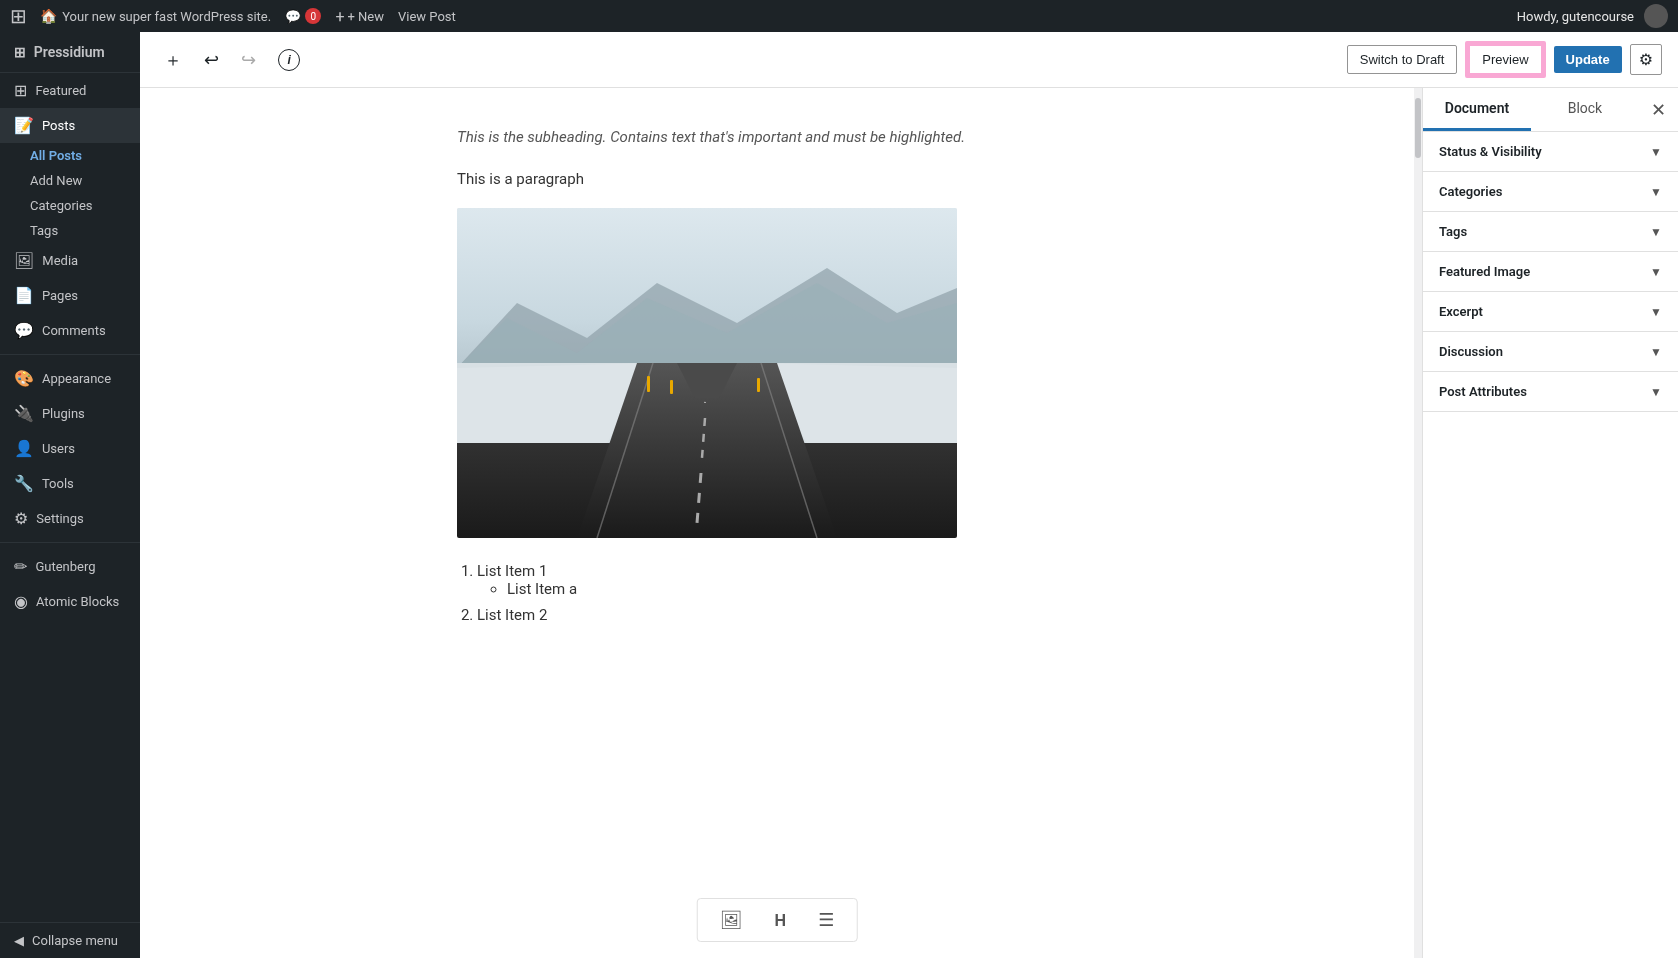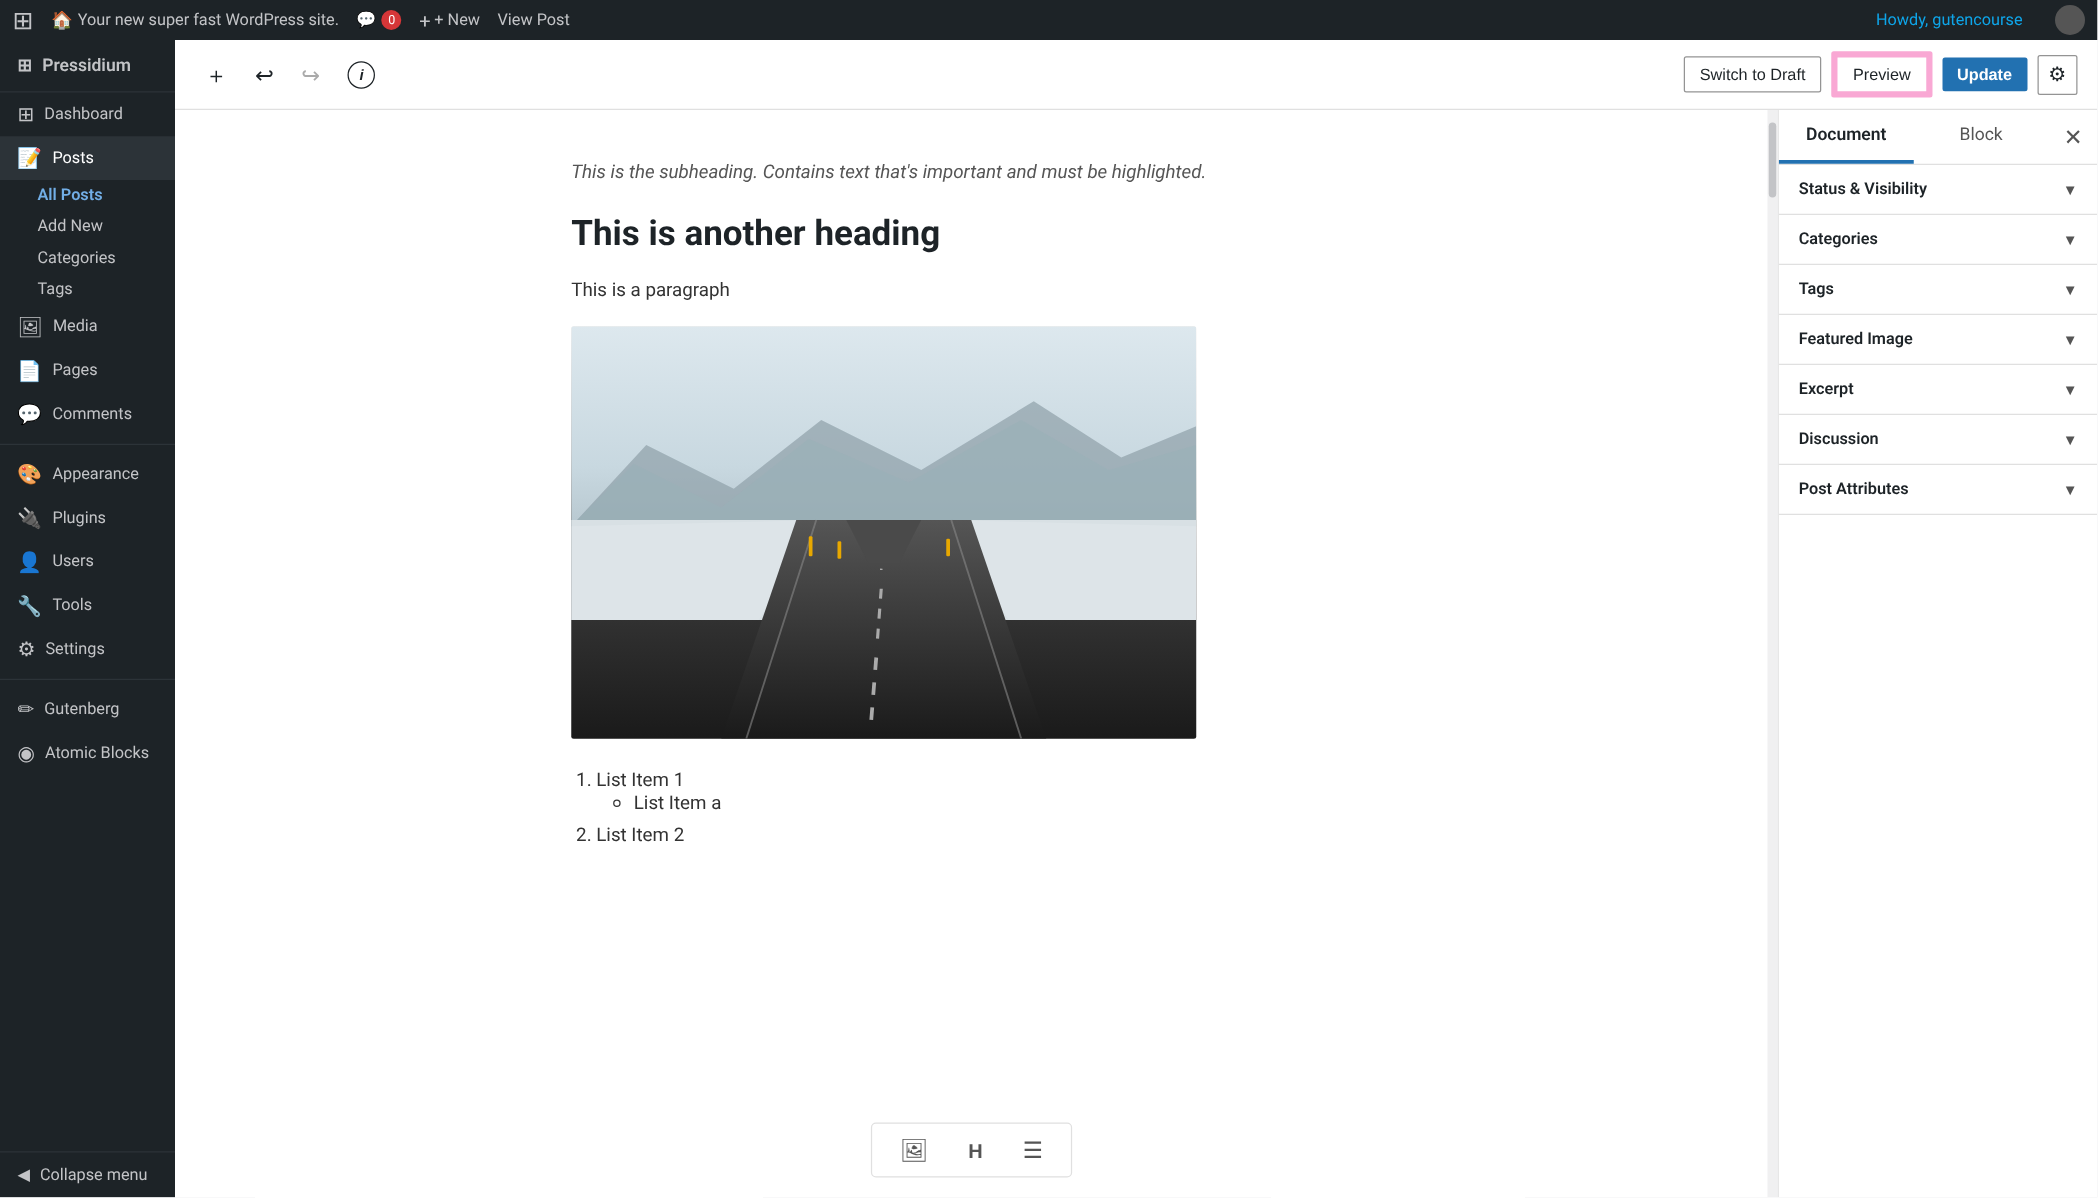--- a/index.html
+++ b/index.html
@@ -11,21 +11,21 @@
       height: 32px;
       display: flex;
       align-items: center;
       padding: 0 10px;
       gap: 12px;
       flex-shrink: 0;
       color: #c3c4c7;
       font-size: 13px;
     }
     .admin-bar-left { display: flex; align-items: center; gap: 14px; flex: 1; }
-    .admin-bar-right { display: flex; align-items: center; gap: 26px; font-size: 13px; color: #0ea5e9; }
+    .admin-bar-right { display: flex; align-items: center; gap: 10px; font-size: 13px; color: #e5e5e5; }
     .wp-logo { color: #c3c4c7; font-size: 20px; line-height: 1; }
     .site-name { color: #c3c4c7; display: flex; align-items: center; gap: 5px; }
     .site-name .home-icon { font-size: 14px; }
     .admin-bar-link { color: #c3c4c7; text-decoration: none; display: flex; align-items: center; gap: 4px; }
     .comment-count { background: #d63638; color: white; border-radius: 50%; width: 16px; height: 16px; font-size: 10px; display: flex; align-items: center; justify-content: center; }
     .new-link { display: flex; align-items: center; gap: 3px; }
     .plus-icon { font-size: 16px; }
 
     
     .main-layout { display: flex; flex: 1; overflow: hidden; }
@@ -339,21 +339,21 @@
 <div class="main-layout">
 
   <div class="sidebar">
     <div class="sidebar-brand">
       <span>⊞</span>
       <span>Pressidium</span>
     </div>
 
     <div class="sidebar-item">
       <span class="sidebar-icon">⊞</span>
-      <span>Dashboard</span>
+      <span>Featured</span>
     </div>
 
     <div class="sidebar-item active-parent">
       <span class="sidebar-icon">📝</span>
       <span>Posts</span>
     </div>
     <a class="sidebar-sub-item active">All Posts</a>
     <a class="sidebar-sub-item">Add New</a>
     <a class="sidebar-sub-item">Categories</a>
     <a class="sidebar-sub-item">Tags</a>
@@ -447,21 +447,20 @@
 
     <div class="editor-panel-wrapper">
 
       <div class="editor-scroll-wrapper">
 
         <div class="editor-content">
           <div class="editor-content-inner">
 
             <p class="subheading-text">This is the subheading. Contains text that's important and must be highlighted.</p>
 
-            <h2 class="heading-2">This is another heading</h2>
 
             <p class="paragraph-text">This is a paragraph</p>
 
             <div class="editor-image">
               <svg viewBox="0 0 500 330" width="100%" height="100%" xmlns="http://www.w3.org/2000/svg">
 
                 <defs>
                   <linearGradient id="skyGrad" x1="0" y1="0" x2="0" y2="1">
                     <stop offset="0%" stop-color="#dde8ee"></stop>
                     <stop offset="70%" stop-color="#c8d8e0"></stop>

